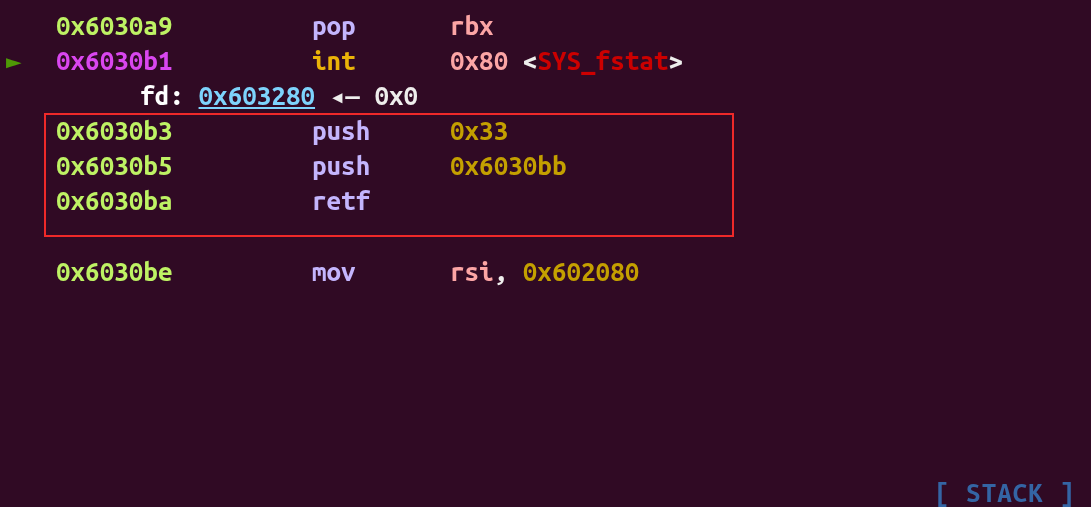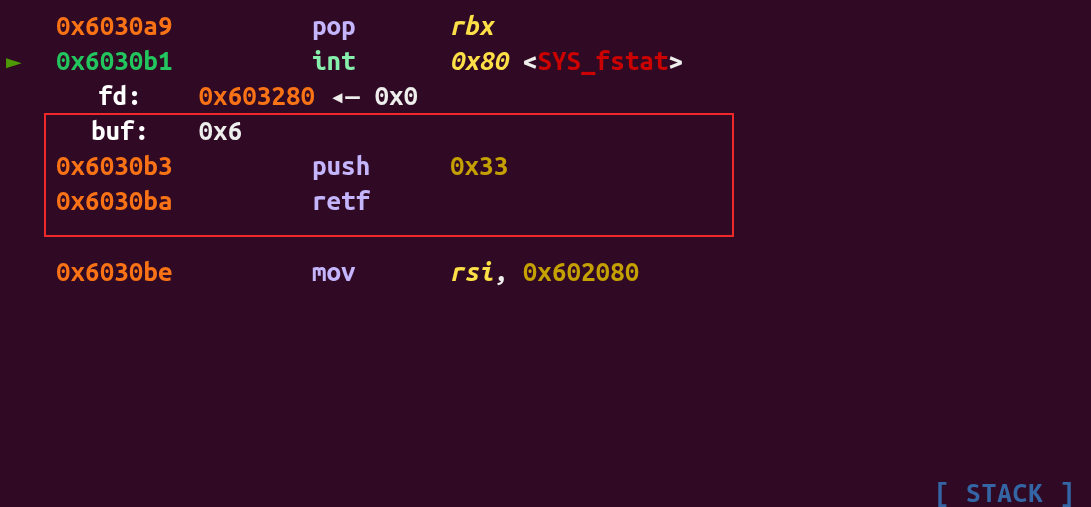--- a/index.html
+++ b/index.html
@@ -16,32 +16,33 @@
     position: relative;
     padding-top: 8px;
   }
   .line { white-space: pre; padding-left: 0; }
   .arrow-marker {
     color: #4e9a06;
     position: absolute;
     left: 6px;
   }
   .indent-addr { display:inline-block; margin-left: 56px; width: 256px; }
-  .indent-param { display:inline-block; margin-left: 56px; width: 128px; text-align:center; }
+  .indent-param { display:inline-block; margin-left: 56px; width: 128px; text-align:right; }
   .mnemonic { display:inline-block; width: 138px; }
-  .addr { color: #f97316; }
-  .addr-cur { color: #22c55e; }
+  .addr { color: #bef264; }
+  .addr-cur { color: #d946ef; }
   .mn { color: #c4b5fd; }
-  .mn-cur { color: #86efac; }
-  .reg { color: #fde047; font-style: italic; }
+  .mn-cur { color: #eab308; }
+  .reg { color: #fca5a5; }
   .num-gold { color: #c4a000; }
   .sys { color: #cc0000; }
   .paramlabel { color: #ffffff; }
   .link {
-    color: #f97316;
+    color: #7dd3fc;
+    text-decoration: underline;
   }
   .ptrarrow { color: #eeeeec; }
   .highlight-box {
     position: absolute;
     border: 2px solid #ef2929;
     left: 44px;
     top: 113px;
     width: 690px;
     height: 124px;
     pointer-events: none;
@@ -60,24 +61,24 @@
 <div>
 
   <div class="line"><span class="indent-addr addr">0x6030a9</span><span class="mnemonic mn">pop</span><span class="reg">rbx</span></div>
 
 
 
   <div class="line"><span class="arrow-marker">►</span><span class="indent-addr addr-cur">0x6030b1</span><span class="mnemonic mn-cur">int</span><span class="reg">0x80</span><span> &lt;</span><span class="sys">SYS_fstat</span><span>&gt;</span></div>
 
   <div class="line"><span class="indent-param paramlabel">fd:</span> <span class="link">0x603280</span><span class="ptrarrow"> ◂— </span><span>0x0</span></div>
 
-  <div class="line"><span class="indent-param paramlabel">buf:</span> <span>0x6</span></div>
 
   <div class="line"><span class="indent-addr addr">0x6030b3</span><span class="mnemonic mn">push</span><span class="num-gold">0x33</span></div>
 
+  <div class="line"><span class="indent-addr addr">0x6030b5</span><span class="mnemonic mn">push</span><span class="num-gold">0x6030bb</span></div>
 
   <div class="line"><span class="indent-addr addr">0x6030ba</span><span class="mnemonic mn">retf</span><span> </span></div>
 
   <div class="line"> </div>
 
 
   <div class="line"><span class="indent-addr addr">0x6030be</span><span class="mnemonic mn">mov</span><span class="reg">rsi</span><span>, </span><span class="num-gold">0x602080</span></div>
 
 </div>
 

